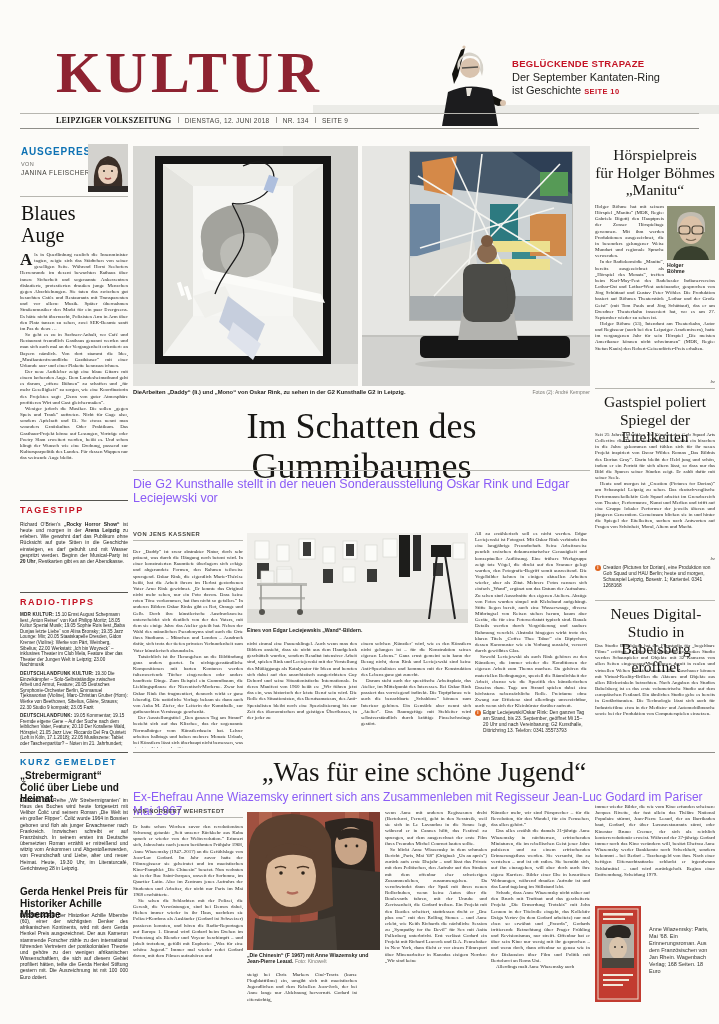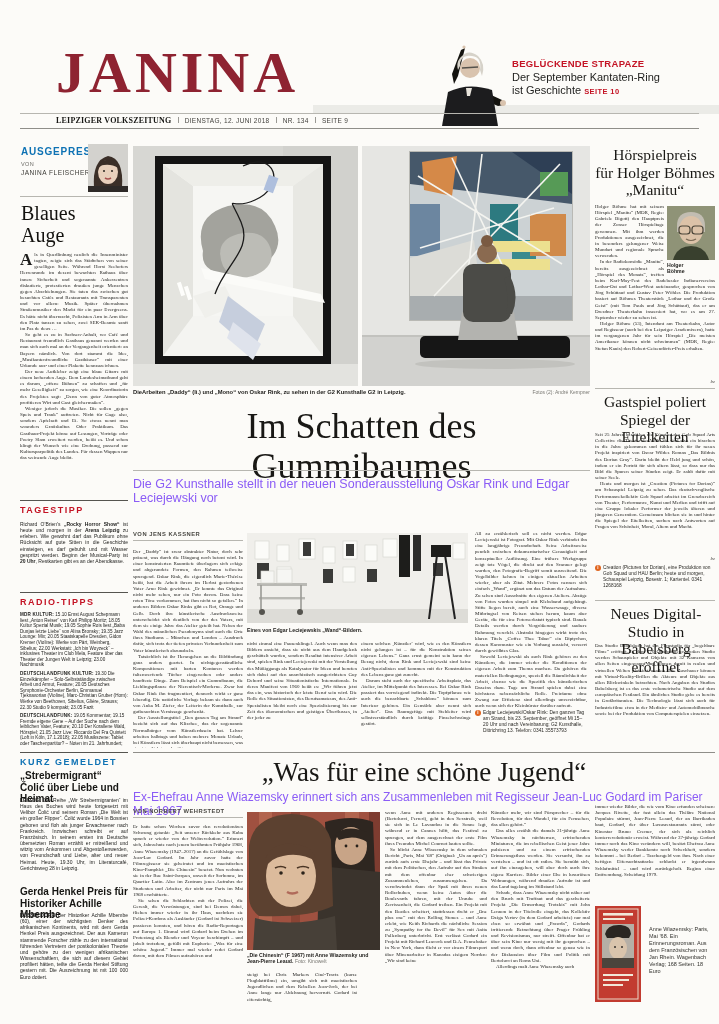--- a/index.html
+++ b/index.html
@@ -55,21 +55,21 @@
   .float-photo{float:right;width:48px;margin:2px 0 2px 3px;}
   .book-info{font-family:"Liberation Sans",sans-serif;font-size:5.5px;line-height:7px;color:#33322e;}
   svg{display:block;}
 </style>
 </head>
 <body>
 
 <div class="page">
 
   <div class="band" style="left:313px;top:105px;width:406px;height:9px;"></div>
-  <div class="abs kultur" style="left:56px;top:44px;">JANINA</div>
+  <div class="abs kultur" style="left:56px;top:44px;">KULTUR</div>
 
   <svg class="abs" style="left:418px;top:44px;" width="96" height="82" viewBox="0 0 96 82">
     <polygon points="34,30 43,6 47,4 40,32 36,40" fill="#14130f"></polygon>
     <circle cx="46" cy="3" r="1.6" fill="#d9c3ae"></circle>
     <polygon points="58,44 84,56 86,61 80,62 56,52" fill="#14130f"></polygon>
     <circle cx="85" cy="59" r="3" fill="#d9c3ae"></circle>
     <circle cx="52" cy="24" r="10" fill="#d9c3ae"></circle>
     <path d="M42,22 Q42,10 54,12 Q64,13 62,26 L64,32 Q68,20 60,12 Q50,4 42,14 Q38,19 40,26 Z" fill="#d6d2c9"></path>
     <line x1="44" y1="24" x2="60" y2="23" stroke="#55524c" stroke-width="1.4"></line>
     <path d="M30,48 Q50,38 74,46 L80,82 L24,82 Z" fill="#1c1c1e"></path>

